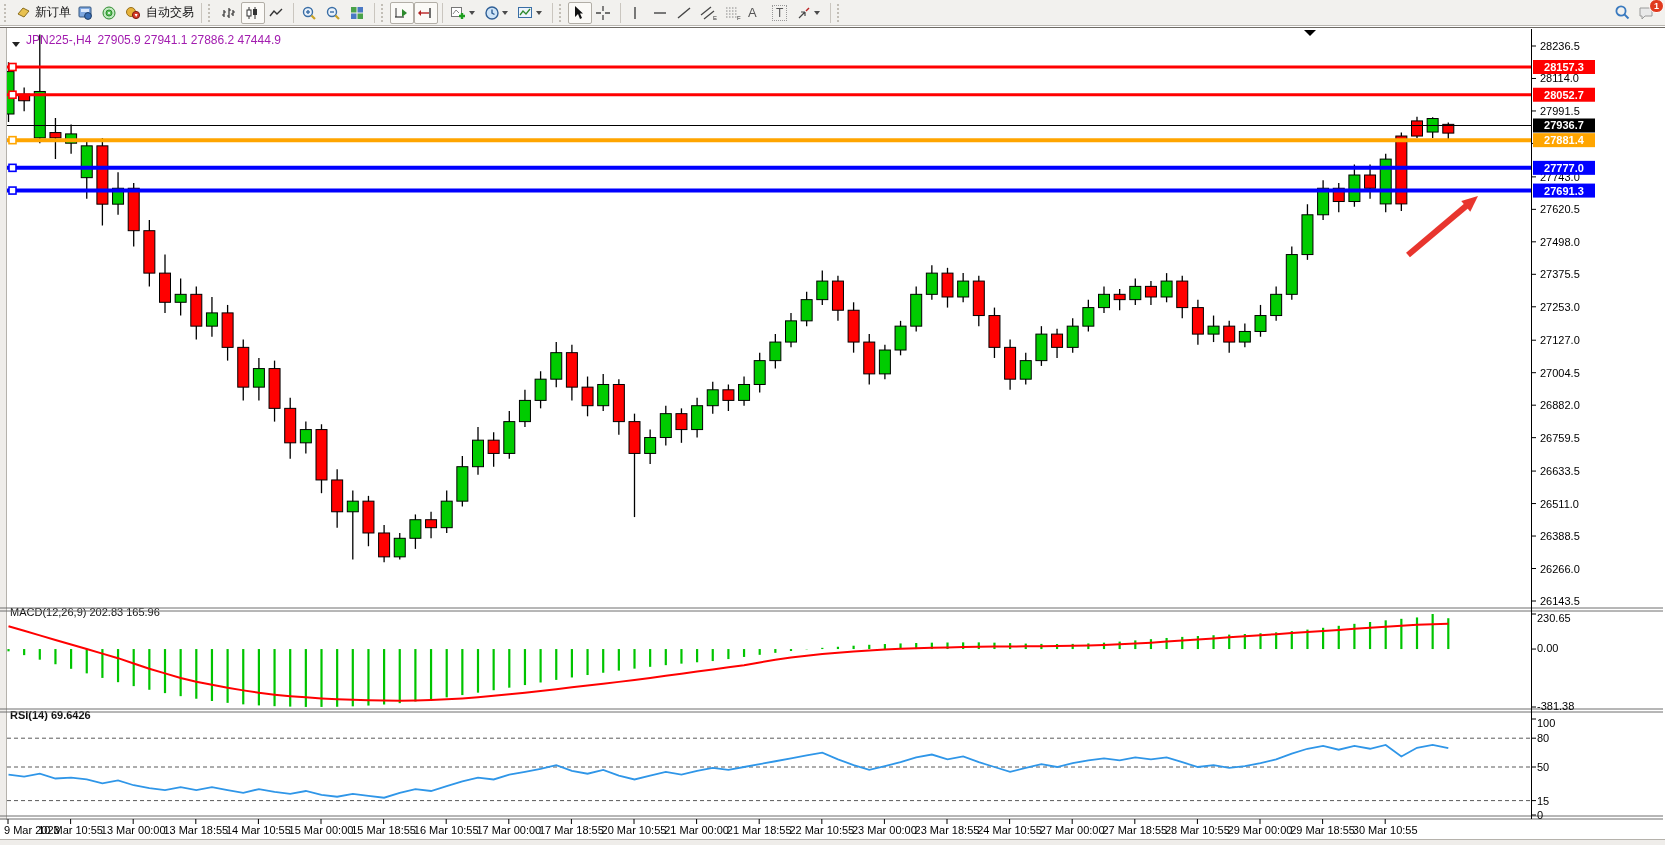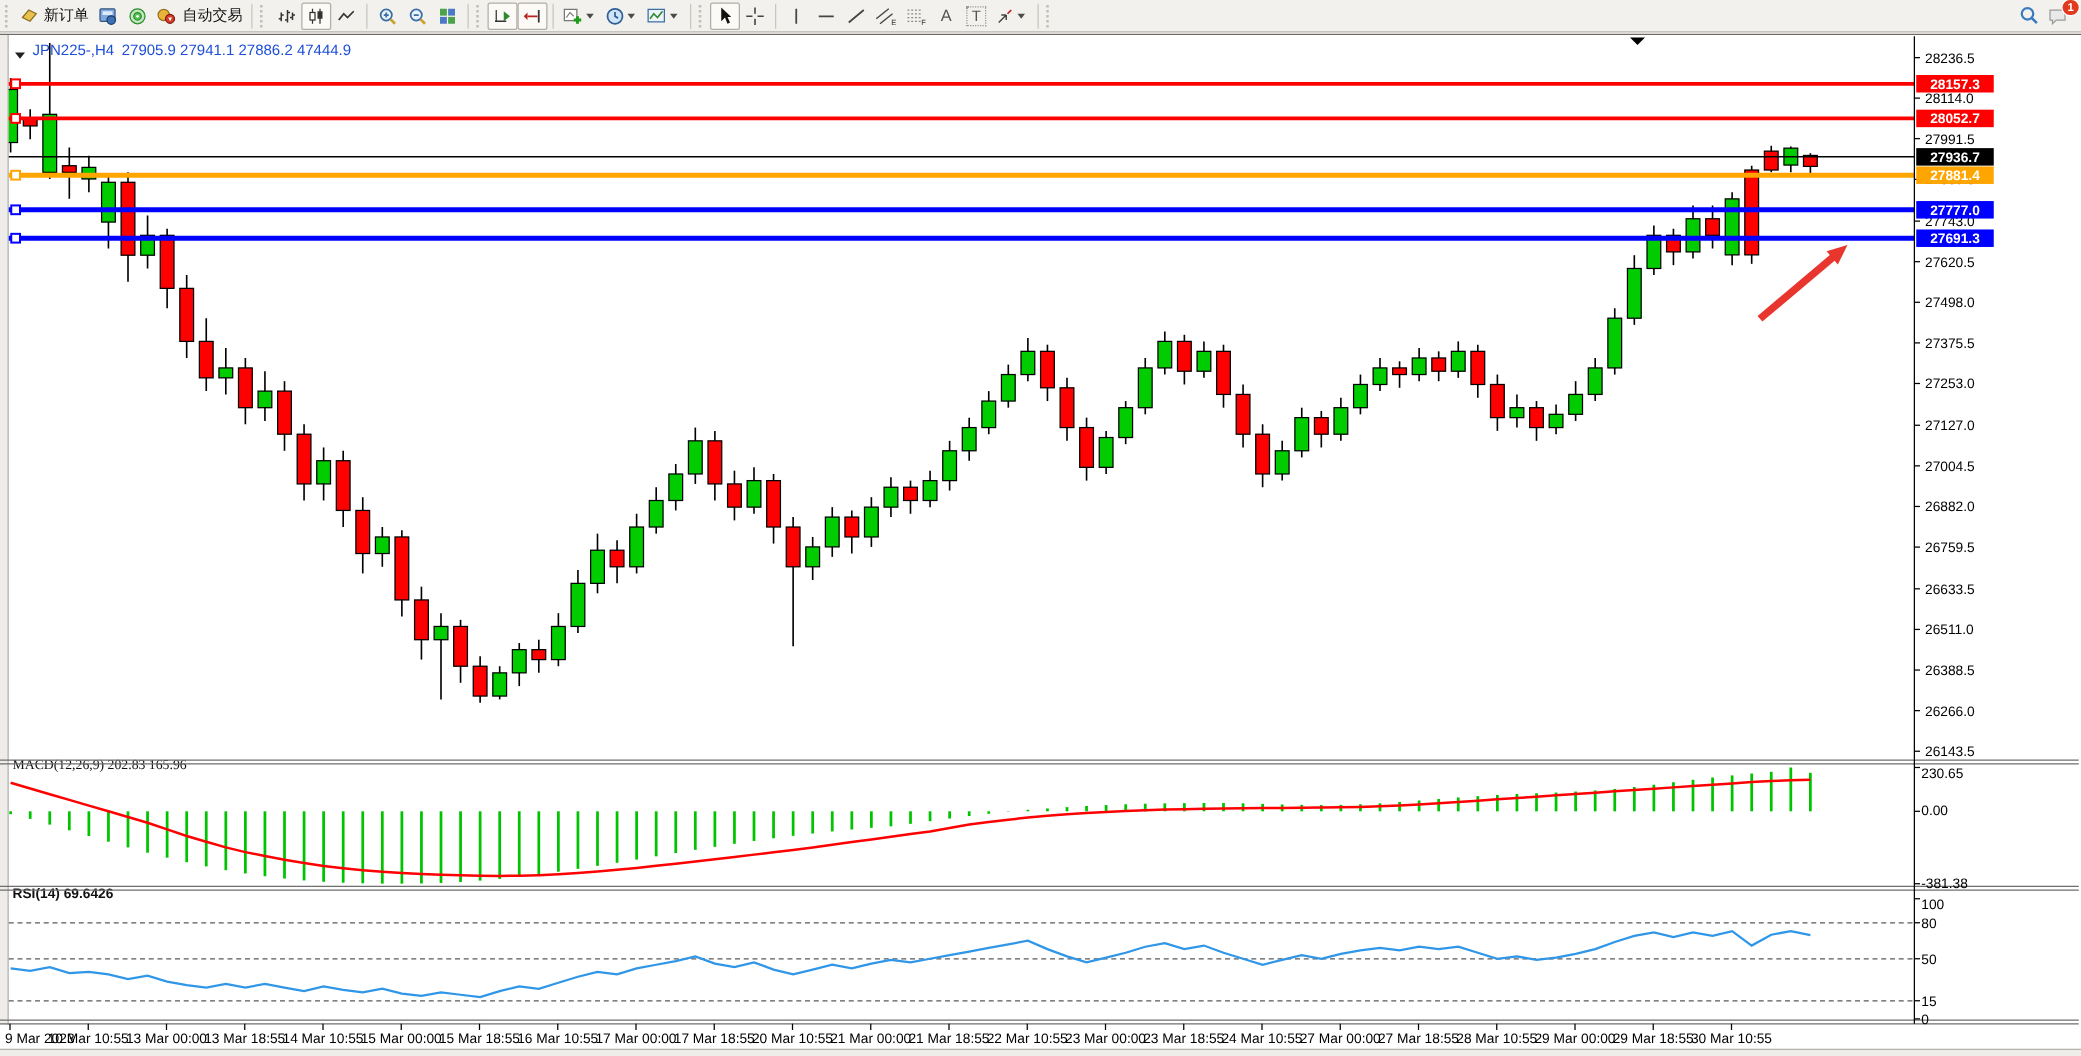--- a/index.html
+++ b/index.html
@@ -1,32 +1,32 @@
 <!DOCTYPE html>
 <html><head>
 <meta charset="utf-8">
 <style>
   html,body{margin:0;padding:0;background:#d8d5d0;}
   .app{position:relative;width:1665px;height:845px;background:#fff;font-family:"Liberation Sans",sans-serif;overflow:hidden;}
   
   .toolbar{position:absolute;left:0;top:0;width:1665px;height:26px;background:#f2f1ee;border-bottom:1px solid #b9b6b0;display:flex;align-items:center;padding-left:2px;box-sizing:border-box;}
-  .tbtn{height:22px;min-width:24px;display:flex;align-items:center;justify-content:center;border:1px solid transparent;border-radius:2px;padding:0 2px;box-sizing:border-box;}
+  .tbtn{height:22px;min-width:24px;display:flex;align-items:center;border:1px solid transparent;border-radius:2px;padding:0 2px;box-sizing:border-box;}
   .tbtn.pressed{border:1px solid #b2aea6;background:#fbfaf7;}
   .tbtn .cn{font-size:12px;color:#111;margin-left:4px;white-space:nowrap;}
   .tsep{width:1px;height:20px;background:#cac6bf;margin:0 4px;}
   .thandle{width:5px;height:18px;margin:0 2px;border-left:2px dotted #c2beb6;}
   .caret{width:0;height:0;border-left:3px solid transparent;border-right:3px solid transparent;border-top:4px solid #4b4b4b;margin:0 3px 0 2px;}
   .tf{font-size:11px;color:#444;padding:3px 6px;border:1px solid transparent;border-radius:2px;}
   .tf.pressed{border:1px solid #b2aea6;background:#fcfbf8;}
   .spacer{flex:1;}
   .badge{position:absolute;top:-4px;right:-6px;background:#e03a1e;color:#fff;border-radius:7px;font-size:9px;font-weight:bold;padding:1px 4px;border:1px solid #fff;}
   
   .chartwin{position:absolute;left:0;top:27px;width:1665px;height:818px;background:#fff;border-top:1px solid #6e6a64;}
   .leftgroove{position:absolute;left:0;top:0;width:6px;height:792px;background:#efedea;border-right:1px solid #b5b2ac;}
-  .title{position:absolute;left:12px;top:5px;font-size:12px;color:#1d4ed8;display:flex;align-items:flex-end;gap:6px;}
+  .title{position:absolute;left:12px;top:5px;font-size:12px;color:#a21caf;display:flex;align-items:flex-end;gap:6px;}
   .title .tri{width:0;height:0;border-left:4px solid transparent;border-right:4px solid transparent;border-top:5px solid #222;}
   .panelabel{position:absolute;font-size:11px;color:#111;}
   svg text{font-family:"Liberation Sans",sans-serif;}
   .statusstrip{position:absolute;left:0;top:811px;width:1665px;height:7px;background:#efedea;border-top:1px solid #b5b2ac;}
 </style>
 </head>
 <body>
 
 <div class="app">
 
@@ -234,21 +234,21 @@
 
   <div class="chartwin">
     <div class="leftgroove"></div>
 
     <div class="title">
       <span class="tri"></span>
       <span style="font-weight:normal;">JPN225-,H4</span>
       <span>27905.9 27941.1 27886.2 47444.9</span>
     </div>
 
-    <div class="panelabel" style="left:10px;top:578px;font-family:Liberation Serif, serif;">MACD(12,26,9) 202.83 165.96</div>
+    <div class="panelabel" style="left:10px;top:578px;">MACD(12,26,9) 202.83 165.96</div>
     <div class="panelabel" style="left:10px;top:681px;font-weight:bold;">RSI(14) 69.6426</div>
 
     <svg id="chart-svg" width="1665" height="818" style="position:absolute;left:0;top:0;">
         <defs>
           <clipPath id="mclip">
             <rect x="7" y="1" width="1524.5" height="579"></rect>
           </clipPath>
         </defs>
         <g clip-path="url(#mclip)">
           <line x1="8.5" y1="34.30793119923555" x2="8.5" y2="93.97109412326803" stroke="#000000" stroke-width="1.3"></line>

